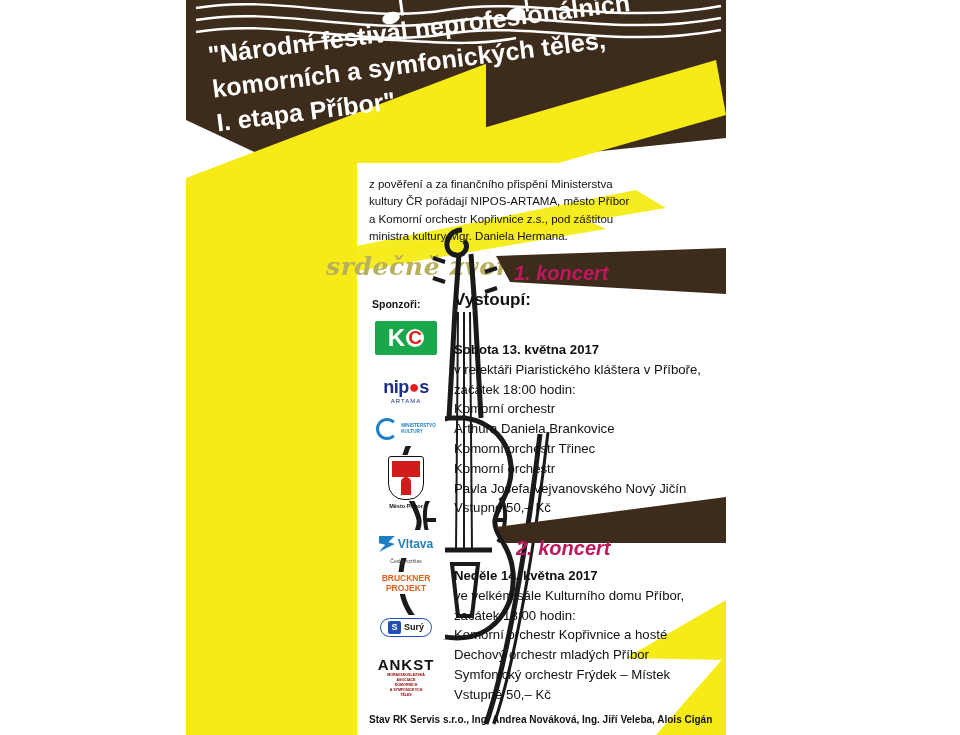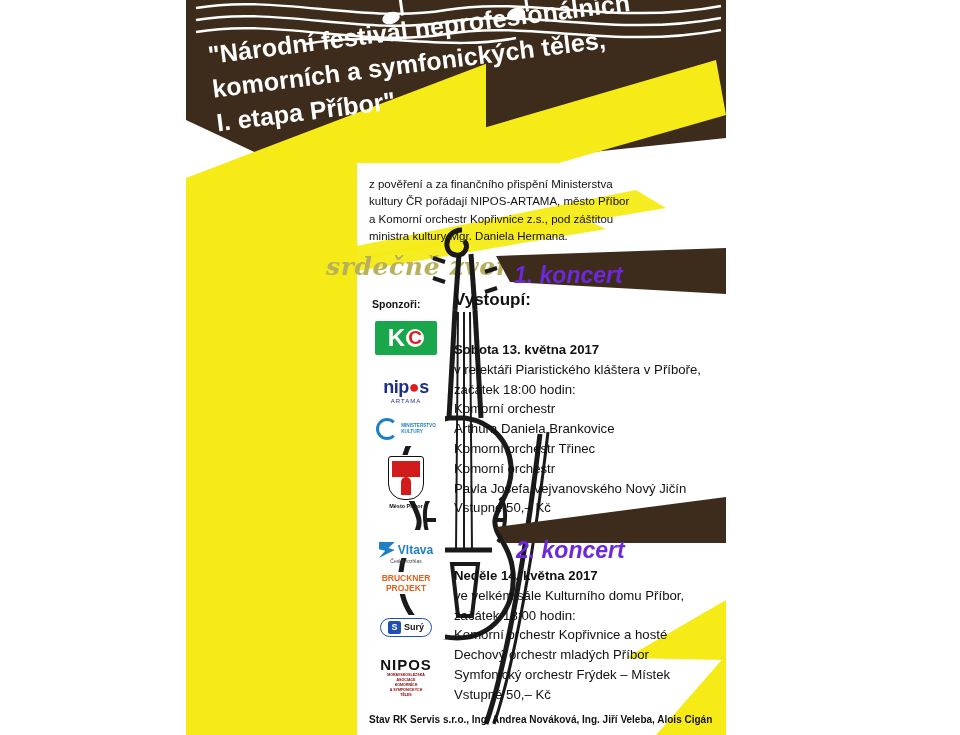--- a/index.html
+++ b/index.html
@@ -139,23 +139,23 @@
     height: 46px;
   }
   .banner .tri {
     position: absolute;
     left: 0; top: 0;
     width: 100%; height: 100%;
     background: #3d2b1b;
   }
   .banner .label {
     position: absolute;
-    color: #6d28d9;
-    font-weight: bold;
-    font-size: 23px;
+    color: #be185d;
+    font-weight: bold;
+    font-size: 20px;
     font-style: italic;
     white-space: nowrap;
   }
   #banner1 {
     left: 310px; top: 248px; width: 230px;
   }
   #banner1 .tri {
     clip-path: polygon(0 8px, 230px 0, 230px 46px, 14px 34px);
   }
   #banner1 .label { left: 18px; top: 14px; }
@@ -271,21 +271,21 @@
     width: 28px; height: 16px; background: #d21b1b;
   }
   .crest .gate {
     position: absolute; left: 12px; top: 20px;
     width: 10px; height: 18px; background: #d21b1b;
     border-radius: 5px 5px 0 0;
   }
   .s-pribor .cap { font-size: 5.5px; font-weight: bold; color:#111; margin-top: 2px;}
 
   .s-vltava { top: 530px; }
-  .s-vltava .logo { height: 28px; align-items: flex-end; }
+  .s-vltava .logo { height: 28px; }
   .vlt {
     display: flex; align-items: center; gap: 3px;
   }
   .vlt .mark {
     width: 16px; height: 16px; background: #1f7fc4;
     clip-path: polygon(0 0, 100% 0, 60% 38%, 100% 50%, 0 100%, 40% 55%, 0 45%);
   }
   .vlt .nm { color: #1f7fc4; font-size: 12px; font-weight: bold; }
   .s-vltava .cap { font-size: 5px; color: #444; }
 
@@ -469,21 +469,21 @@
     <div class="logo">
       <div class="sury-pill">
         <div class="sq">S</div>
         <div class="tx">Surý</div>
       </div>
     </div>
   </div>
 
   <div class="sponsor s-ankst">
     <div class="logo">
-      <div class="ankst-name">NIPOS</div>
+      <div class="ankst-name">ANKST</div>
       <div class="ankst-sub">MORAVSKOSLEZSKÁ<br>ASOCIACE<br>KOMORNÍCH<br>A SYMFONICKÝCH<br>TĚLES</div>
     </div>
   </div>
 
   <div class="banner" id="banner1">
     <div class="tri"></div>
     <div class="label">1. koncert</div>
   </div>
   <div class="vystoupi">Vystoupí:</div>
 

